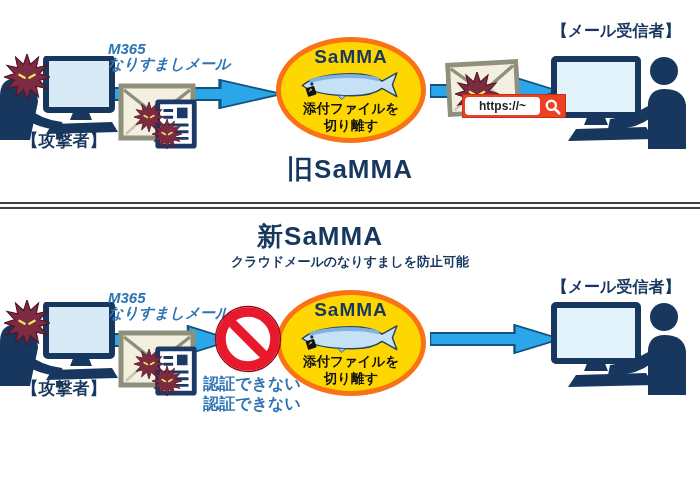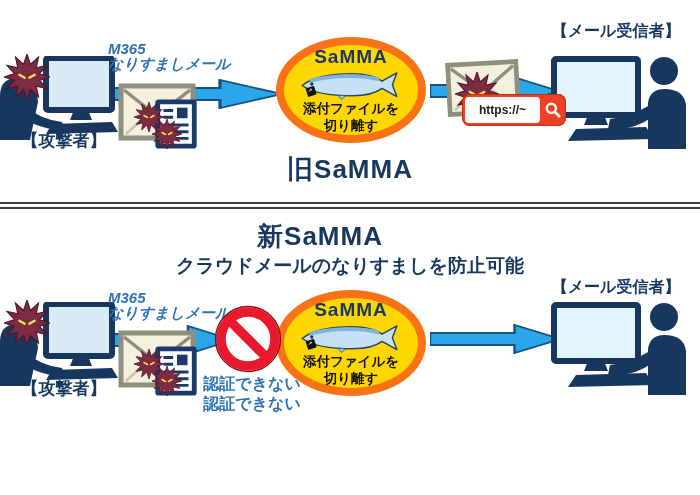--- a/index.html
+++ b/index.html
@@ -5,37 +5,37 @@
   html,body{margin:0;padding:0;background:#fff;}
   .canvas{
     position:relative;width:700px;height:495px;background:#ffffff;overflow:hidden;
     font-family:"Liberation Sans","DejaVu Sans",sans-serif;
   }
   .abs{position:absolute;}
   .navy{color:#17375E;font-weight:bold;}
   .blue{color:#2E74B5;font-weight:bold;line-height:1.05;}
   .center{text-align:center;}
   .title{font-size:26px;letter-spacing:1px;}
-  .subtitle{font-size:19px;}
+  .subtitle{font-size:13px;}
   .actor-label{font-size:17px;}
   .recv-label{font-size:16px;text-align:center;}
   .mail-label{font-size:15px;white-space:nowrap;font-style:italic;}
   .block-label{font-size:16px;line-height:1.28;margin-top:8px;}
   .divider{left:0;top:202px;width:700px;height:3px;border-top:2px solid #3f3f3f;border-bottom:2px solid #3f3f3f;}
   .samma{
-    width:150px;height:106px;border-radius:50%;background:#FFD700;border:8px solid #f97316;
+    width:150px;height:106px;border-radius:50%;background:#FFD700;border:5px solid #f97316;
     box-sizing:border-box;display:flex;flex-direction:column;align-items:center;justify-content:center;
     padding-top:2px;z-index:2;
   }
   .samma-name{font-size:19px;font-weight:bold;color:#17375E;letter-spacing:1px;line-height:1;}
   .samma-desc{font-size:13.5px;font-weight:bold;color:#111;line-height:1.25;text-align:left;}
   .fish{width:122px;height:34px;margin:1px 0 0 0;}
   .urlbar{
-    box-sizing:border-box;width:104px;height:32px;background:#EE4023;border-radius:8px;
-    display:flex;align-items:center;padding:3px;gap:3px;z-index:5;box-shadow:0 0 0 1px #c23014 inset;
+    box-sizing:border-box;width:104px;height:24px;background:#EE4023;border-radius:0;
+    display:flex;padding:3px;gap:3px;z-index:5;box-shadow:0 0 0 1px #c23014 inset;
   }
   .urlfield{
     flex:1;height:100%;background:#fff;border-radius:4px;display:flex;align-items:center;justify-content:center;
     font-size:12px;font-weight:bold;color:#222;white-space:nowrap;
   }
   .z1{z-index:1;}.z2{z-index:2;}.z3{z-index:3;}.z4{z-index:4;}.z5{z-index:5;}
 </style>
 </head>
 <body>
 

